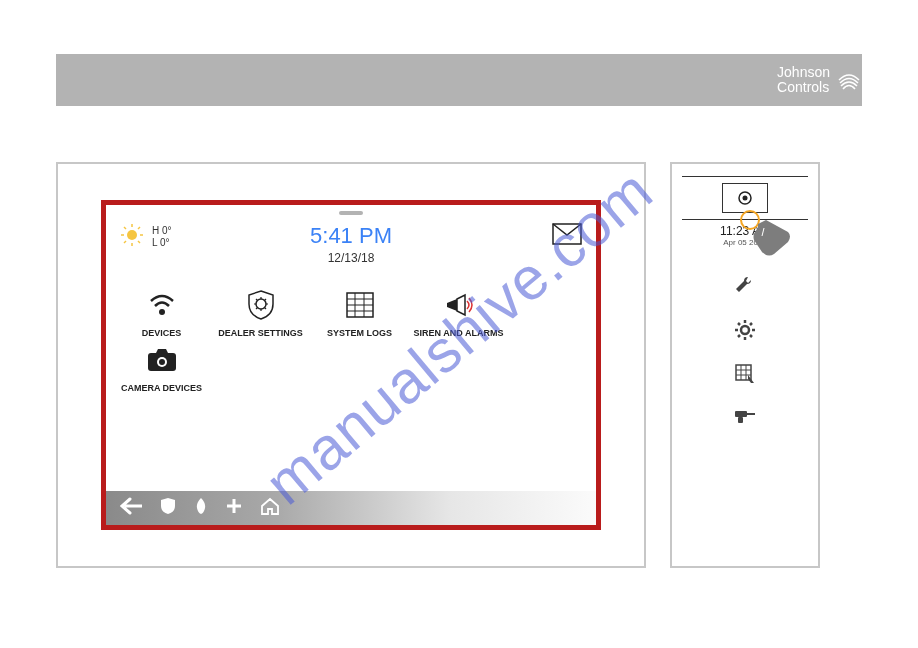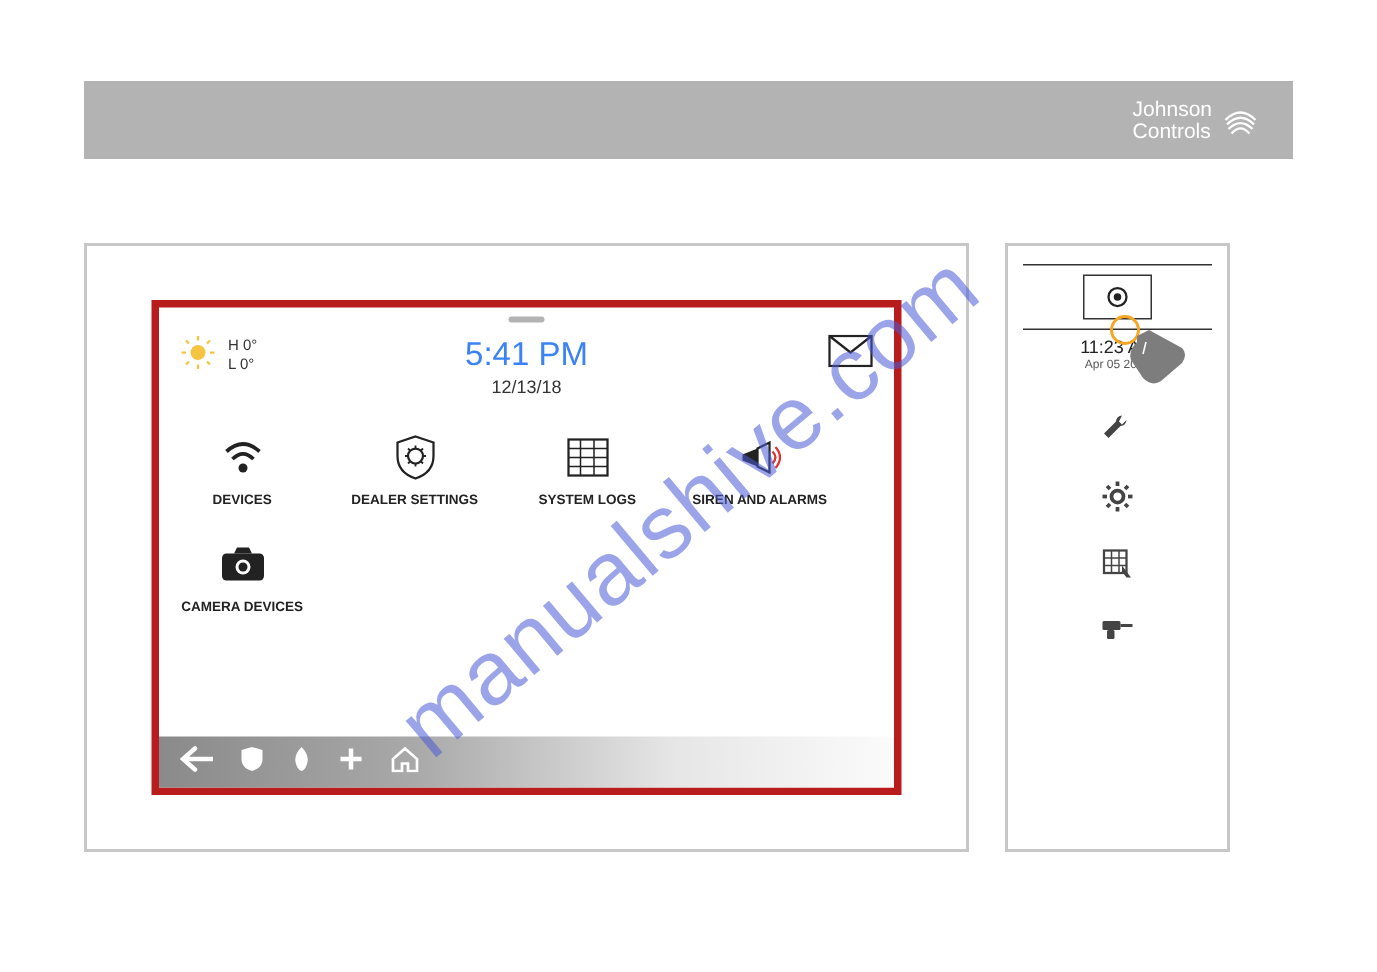--- a/index.html
+++ b/index.html
@@ -1,42 +1,41 @@
 <!DOCTYPE html>
 <html><head>
   <meta charset="utf-8">
   <style>
     * { margin: 0; padding: 0; box-sizing: border-box; }
     body { width: 918px; height: 648px; font-family: Arial, sans-serif; background: #fff; position: relative; }
     
     .header-bar {
       position: absolute; top: 54px; left: 56px; width: 806px; height: 52px;
       background: #b3b3b3; display: flex; justify-content: flex-end; align-items: center;
-      padding-right: 22px;
     }
     .jc-logo { display: flex; align-items: center; gap: 6px; color: #fff; }
     .jc-text { font-size: 14px; line-height: 1.1; }
     .jc-mark svg { display: block; }
 
     .main-area { position: absolute; top: 162px; left: 56px; display: flex; gap: 24px; }
     
     .panel-outer { width: 590px; height: 406px; border: 2px solid #c7c7c7; background: #fff; display: flex; align-items: center; justify-content: center; }
     .panel-screen { width: 500px; height: 330px; border: 5px solid #b91c1c; background: #fff; display: flex; flex-direction: column; position: relative; }
     
     .panel-top { display: flex; align-items: flex-start; padding: 18px 14px 8px; }
     .weather-block { display: flex; align-items: center; gap: 8px; width: 140px; }
     .weather-block .temps { font-size: 10px; line-height: 1.25; color: #333; }
     .time-center { margin: 0 auto; text-align: center; }
     .time-str { font-size: 22px; font-weight: 500; color: #3b82f6; }
     .date-str { font-size: 12px; color: #333; margin-top: 2px; }
     .mail-wrap { width: 140px; display: flex; justify-content: flex-end; }
     
     .handle { position: absolute; top: 6px; left: 50%; transform: translateX(-50%); width: 24px; height: 4px; border-radius: 2px; background: #b3b3b3; }
     
-    .tile-grid { display: flex; flex-wrap: wrap; padding: 14px 8px; gap: 20px; }
+    .tile-grid { display: flex; flex-wrap: wrap; padding: 14px 8px; gap: 4px; }
     .tile { width: 95px; display: flex; flex-direction: column; align-items: center; text-align: center; cursor: pointer; }
     .tile .ic { height: 36px; display: flex; align-items: center; justify-content: center; margin-bottom: 5px; }
     .tile .lbl { font-size: 9px; font-weight: 600; color: #222; line-height: 1.15; }
     
     .bottom-bar {
       margin-top: auto; height: 34px; display: flex; align-items: center; gap: 18px;
       padding: 0 14px;
       background: linear-gradient(90deg, #8a8a8a 0%, #a9a9a9 35%, #e6e6e6 70%, #fbfbfb 100%);
     }
     

